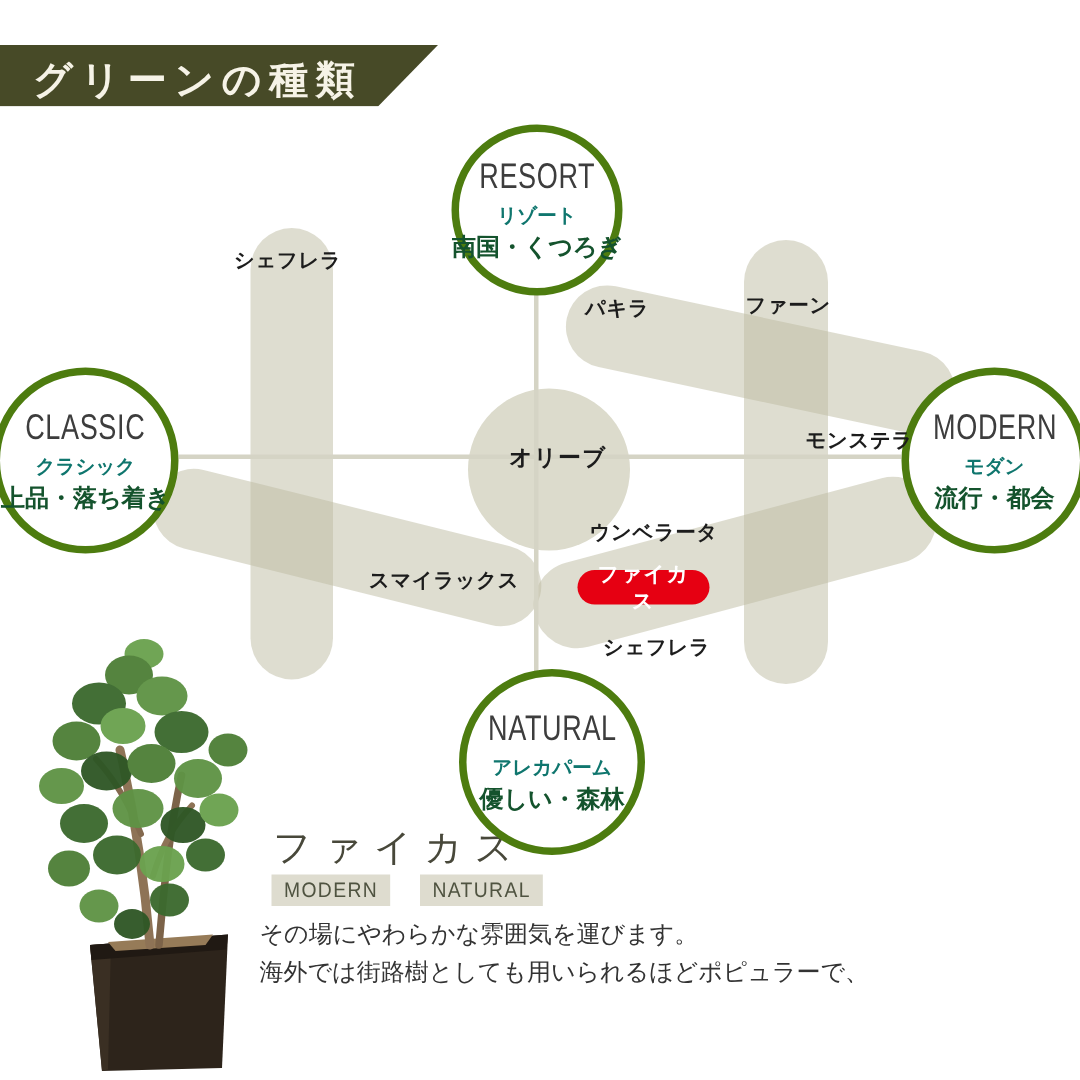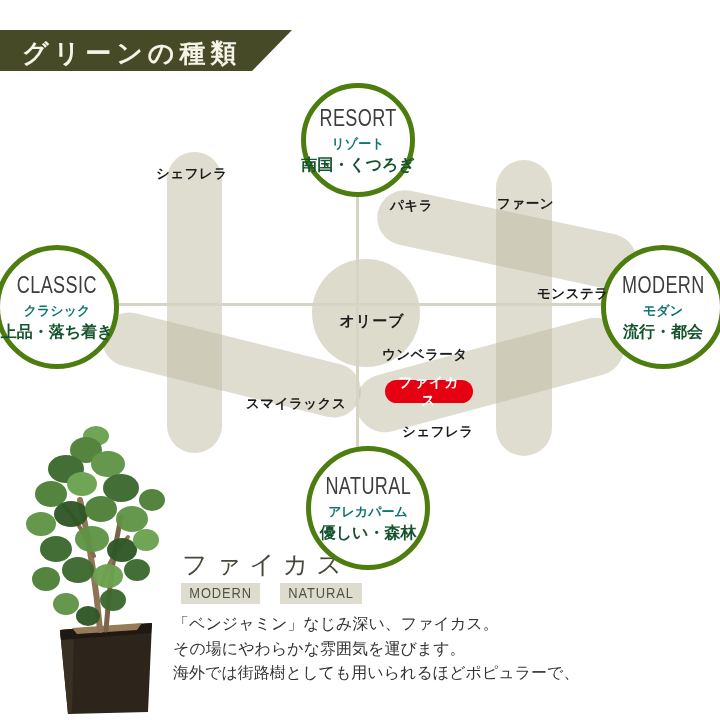--- a/index.html
+++ b/index.html
@@ -21,21 +21,21 @@
   .pole{position:absolute;background:#ffffff;border:5px solid #4d7c0f;border-radius:50%;
         display:flex;flex-direction:column;align-items:center;justify-content:center;
         text-align:center;box-sizing:border-box;z-index:3;}
   .pole-en{display:inline-block;font-size:22px;color:#3d3d3d;transform:scale(0.82,1.08);
            letter-spacing:0.5px;white-space:nowrap;}
   .pole-ja{font-size:13px;font-weight:bold;color:#0f766e;margin-top:4px;white-space:nowrap;}
   .pole-desc{font-size:16px;font-weight:bold;color:#14532d;margin-top:2px;white-space:nowrap;}
   .plant-label{position:absolute;font-size:13.5px;font-weight:bold;color:#1c1c1c;
                letter-spacing:0.5px;white-space:nowrap;z-index:5;}
   .center-label{position:absolute;left:312px;top:296px;width:120px;text-align:center;
-                font-size:15px;font-weight:bold;color:#1c1c1c;z-index:5;letter-spacing:1px;margin-top:16px;}
+                font-size:15px;font-weight:bold;color:#1c1c1c;z-index:5;letter-spacing:1px;}
   .highlight-pill{position:absolute;left:385px;top:380px;width:88px;height:23px;border-radius:12px;
                   background:#e60012;color:#ffffff;font-size:14px;font-weight:bold;
                   display:flex;align-items:center;justify-content:center;letter-spacing:1px;
                   z-index:5;border:none;cursor:pointer;}
 
   
   .photo{position:absolute;left:16px;top:424px;z-index:4;}
   .product-title{position:absolute;left:182px;top:548px;font-family:"Liberation Serif","DejaVu Serif",serif;
                  font-size:25px;font-weight:500;color:#48483a;letter-spacing:8px;white-space:nowrap;}
   .tags{position:absolute;left:181px;top:583px;display:flex;gap:13px;}
@@ -83,24 +83,24 @@
     <span class="pole-en">NATURAL</span>
     <span class="pole-ja">アレカパーム</span>
     <span class="pole-desc">優しい・森林</span>
   </div>
 
   <span class="plant-label" style="left:156px;top:165px;">シェフレラ</span>
   <span class="plant-label" style="left:390px;top:197px;text-align:right;">パキラ</span>
   <span class="plant-label" style="left:497px;top:173px;margin-top:22px;">ファーン</span>
   <span class="plant-label" style="left:537px;top:261px;margin-top:24px;">モンステラ</span>
   <span class="center-label">オリーブ</span>
-  <span class="plant-label" style="left:382px;top:346px;text-align:right;">ウンベラータ</span>
+  <span class="plant-label" style="left:393px;top:346px;text-align:right;">ウンベラータ</span>
   <button class="highlight-pill">ファイカス</button>
   <span class="plant-label" style="left:402px;top:423px;">シェフレラ</span>
-  <span class="plant-label" style="left:246px;top:378px;margin-top:17px;">スマイラックス</span>
+  <span class="plant-label" style="left:246px;top:378px;">スマイラックス</span>
 
   <svg class="photo" width="160" height="292" viewBox="0 0 160 292">
 
     <g>
       <polygon points="44,206 136,199 132,288 52,290" fill="#2d241b"></polygon>
       <polygon points="44,206 58,205 56,289 52,290" fill="#3a2f23"></polygon>
       <polygon points="44,206 136,199 135,209 45,216" fill="#201913"></polygon>
       <polygon points="56,204 126,199 121,206 61,210" fill="#967b58"></polygon>
     </g>
 
@@ -137,18 +137,17 @@
       <ellipse cx="72" cy="192" rx="12" ry="10" fill="#2f5726"></ellipse>
     </g>
   </svg>
 
   <div class="product-title">ファイカス</div>
   <div class="tags">
     <span class="tag">MODERN</span>
     <span class="tag">NATURAL</span>
   </div>
   <div class="product-desc">
-    <div>「ベンジャミン」なじみ深い、ファイカス。</div>
     <div>その場にやわらかな雰囲気を運びます。</div>
     <div>海外では街路樹としても用いられるほどポピュラーで、</div>
   </div>
 
 </div>
 
 </body></html>

